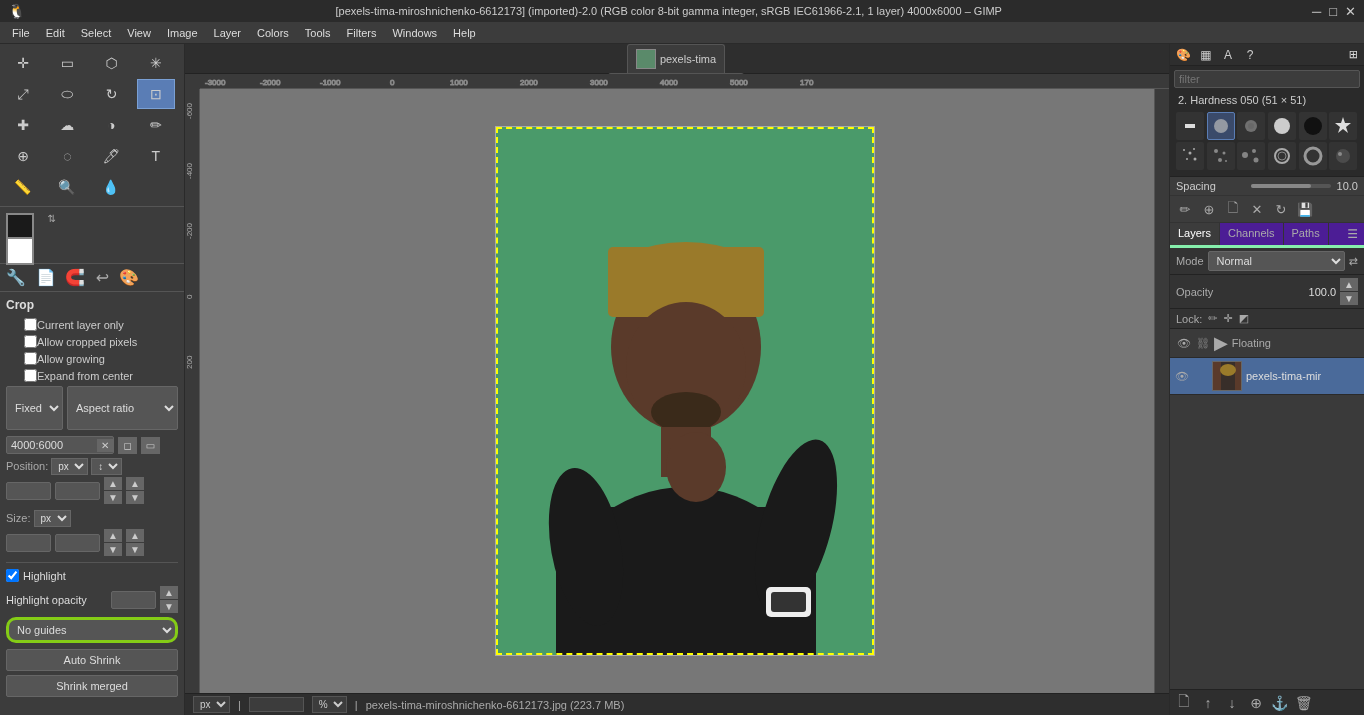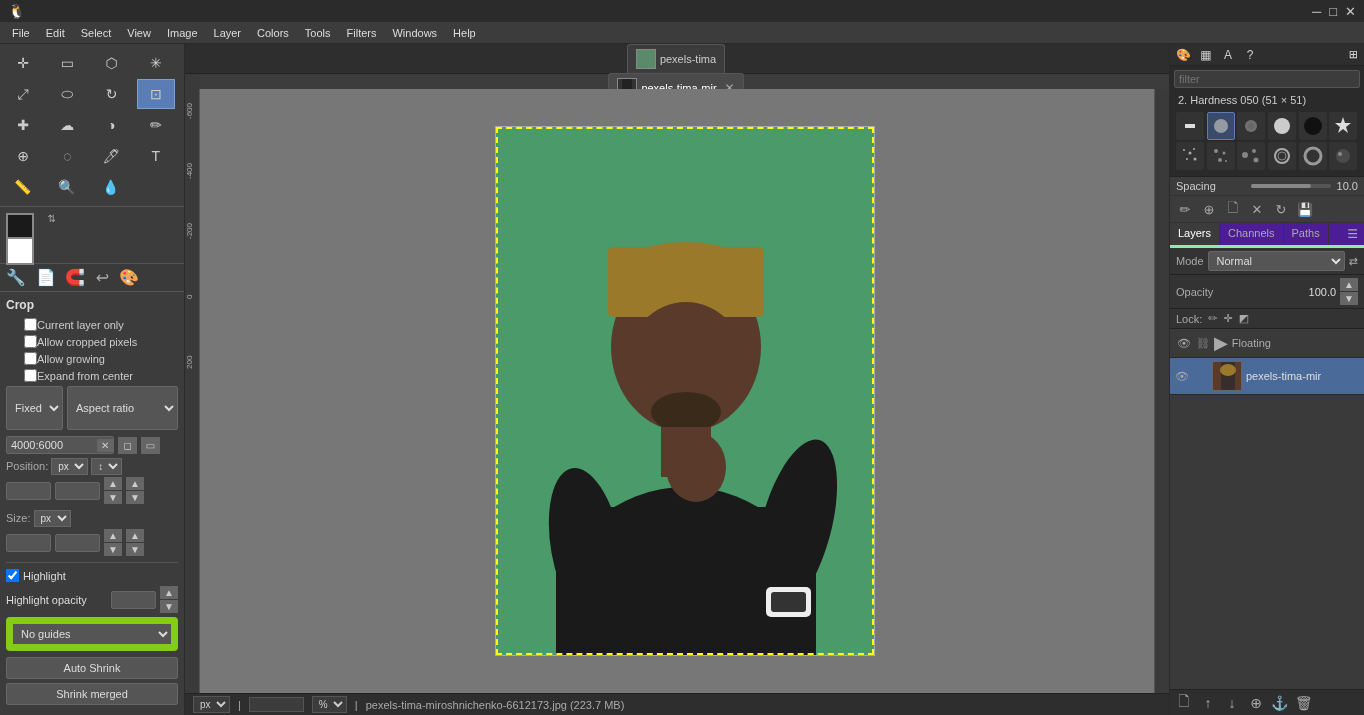--- a/index.html
+++ b/index.html
@@ -80,21 +80,21 @@
     .pos-label { font-size: 11px; color: #aaa; margin-bottom: 2px; }
     .xy-row { display: flex; align-items: center; gap: 4px; }
     .xy-input { width: 45px; background: #555; border: 1px solid #666; color: #ddd; font-size: 11px; padding: 2px 4px; border-radius: 2px; }
 
     .highlight-section { margin-top: 4px; border-top: 1px solid #555; padding-top: 6px; }
     .highlight-row { display: flex; align-items: center; gap: 4px; margin-bottom: 4px; }
     .opacity-row { display: flex; align-items: center; gap: 4px; margin-bottom: 4px; }
     .opacity-input { width: 45px; background: #555; border: 1px solid #666; color: #ddd; font-size: 11px; padding: 2px 4px; border-radius: 2px; }
 
     .guides-section { margin-top: 4px; }
-    .guides-select { width: 100%; background: #555; border: 7px solid #84cc16; color: #ddd; font-size: 11px; padding: 3px 4px; border-radius: 4px; }
+    .guides-select { width: 100%; background: #555; border: 3px solid #84cc16; color: #ddd; font-size: 11px; padding: 3px 4px; border-radius: 10px; }
 
     .auto-shrink-btn {
       width: 100%; background: #555; border: 1px solid #666; color: #ddd; font-size: 11px;
       padding: 4px; border-radius: 2px; cursor: pointer; margin-top: 6px; text-align: center;
     }
 
     .shrink-merged-btn {
       width: 100%; background: #555; border: 1px solid #666; color: #ddd; font-size: 11px;
       padding: 4px; border-radius: 2px; cursor: pointer; margin-top: 4px; text-align: center;
     }
@@ -264,20 +264,21 @@
       height: 26px; background: #2e2e2e; border-top: 1px solid #222;
       display: flex; align-items: center; padding: 0 4px; gap: 4px;
     }
     .lb-icon { width: 20px; height: 20px; display: flex; align-items: center; justify-content: center; cursor: pointer; color: #aaa; font-size: 14px; }
   </style>
 </head>
 <body>
 
 <div class="title-bar">
   <span style="font-size:14px;">🐧</span>
+  <span class="title-bar-title">[pexels-tima-miroshnichenko-6612173] (imported)-2.0 (RGB color 8-bit gamma integer, sRGB IEC61966-2.1, 1 layer) 4000x6000 – GIMP</span>
   <div class="title-bar-controls">
     <span>─</span>
     <span>□</span>
     <span>✕</span>
   </div>
 </div>
 
 <div class="menu-bar">
   <span class="menu-item">File</span>
   <span class="menu-item">Edit</span>
@@ -464,20 +465,37 @@
         <div style="width:20px;height:20px;background:#333;border:1px solid #888;display:flex;align-items:center;justify-content:center;overflow:hidden;">
           <div style="width:10px;height:18px;background:#222;border-radius:1px;"></div>
         </div>
         <span>pexels-tima-mir</span>
         <span class="tab-close">✕</span>
       </div>
     </div>
 
     <div class="ruler-corner"></div>
 
+    <div class="ruler-h">
+      <svg width="100%" height="15" style="display:block;">
+        <g fill="none" stroke="#888" stroke-width="1">
+
+          <text x="5" y="11" fill="#aaa" font-size="8">-3000</text>
+          <text x="60" y="11" fill="#aaa" font-size="8">-2000</text>
+          <text x="120" y="11" fill="#aaa" font-size="8">-1000</text>
+          <text x="190" y="11" fill="#aaa" font-size="8">0</text>
+          <text x="250" y="11" fill="#aaa" font-size="8">1000</text>
+          <text x="320" y="11" fill="#aaa" font-size="8">2000</text>
+          <text x="390" y="11" fill="#aaa" font-size="8">3000</text>
+          <text x="460" y="11" fill="#aaa" font-size="8">4000</text>
+          <text x="530" y="11" fill="#aaa" font-size="8">5000</text>
+          <text x="600" y="11" fill="#aaa" font-size="8">170</text>
+        </g>
+      </svg>
+    </div>
 
     <div class="ruler-v">
       <svg width="15" height="100%" style="display:block;">
         <g fill="#aaa" font-size="8">
           <text x="7" y="30" transform="rotate(-90,7,30)">-600</text>
           <text x="7" y="90" transform="rotate(-90,7,90)">-400</text>
           <text x="7" y="150" transform="rotate(-90,7,150)">-200</text>
           <text x="7" y="210" transform="rotate(-90,7,210)">0</text>
           <text x="7" y="280" transform="rotate(-90,7,280)">200</text>
         </g>

